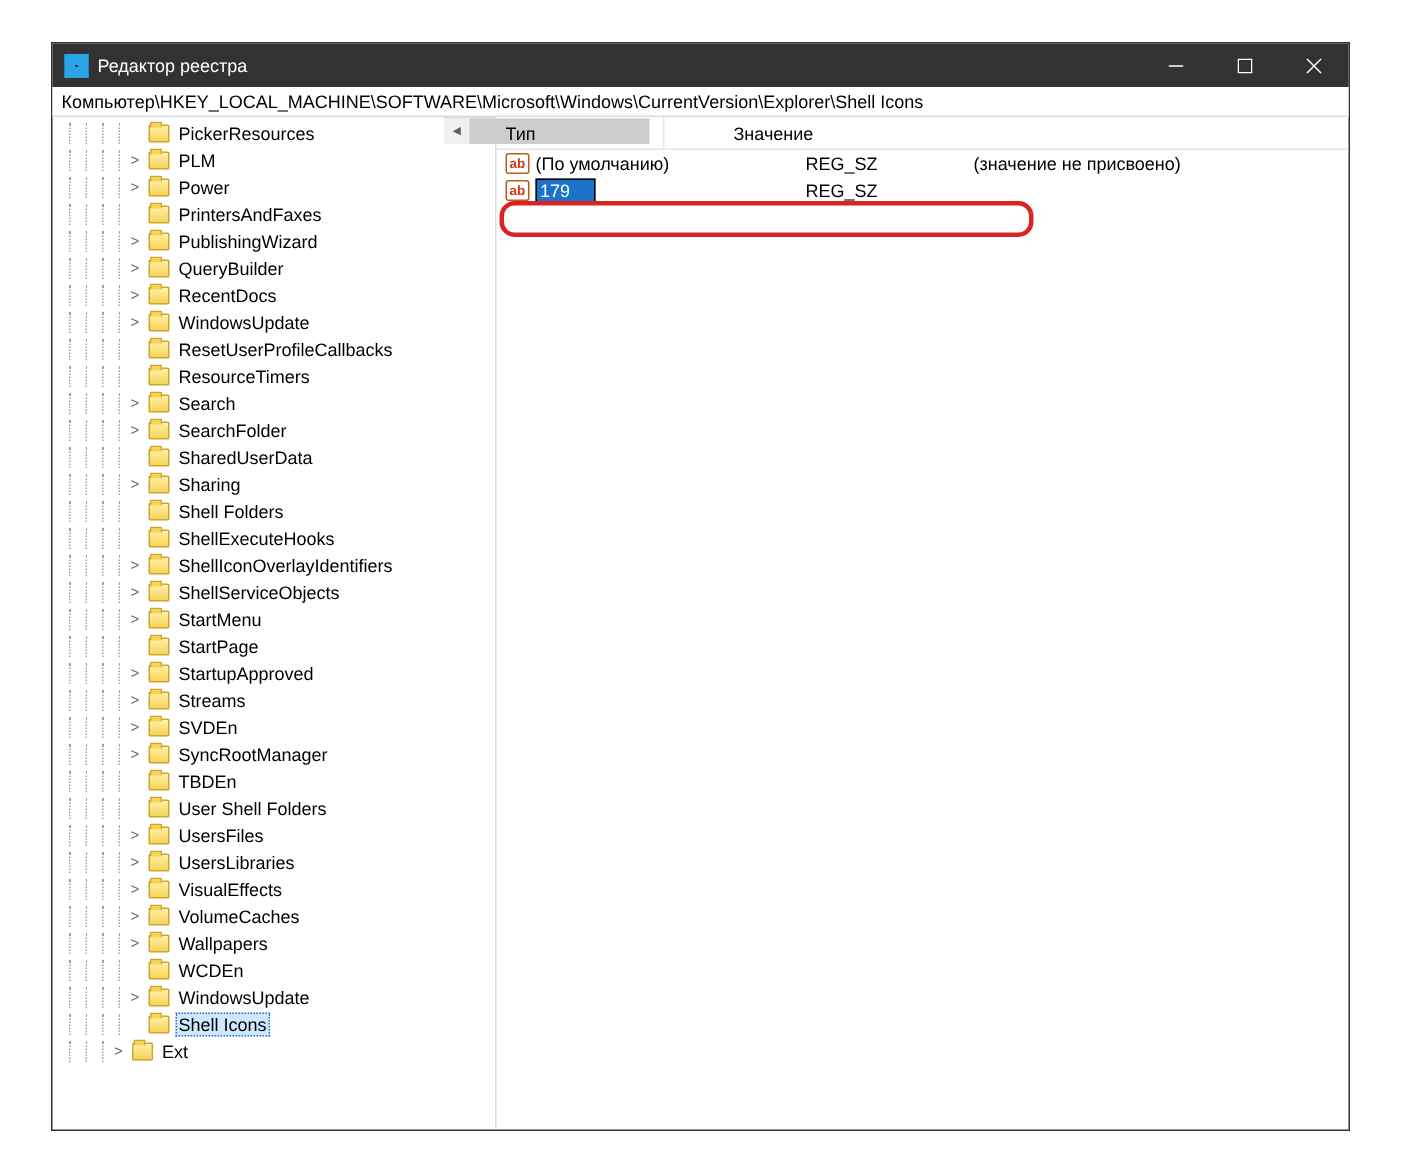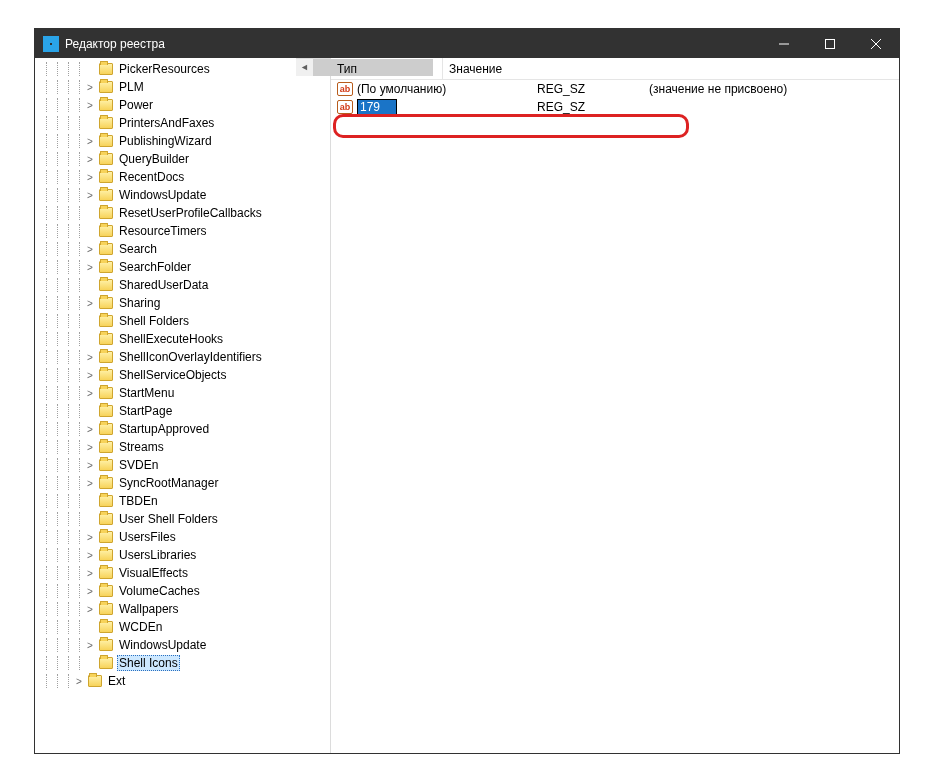--- a/index.html
+++ b/index.html
@@ -32,21 +32,21 @@
   .hscroll { height: 17px; border-top: 1px solid #dcdcdc; background: #f0f0f0; display: flex; align-items: center; }
   .hscroll .arrow { width: 17px; height: 17px; display: flex; align-items: center; justify-content: center; background: #f0f0f0; }
   .hscroll .track { flex: 1; height: 17px; background: #f0f0f0; position: relative; }
   .hscroll .thumb { position: absolute; left: 0; top: 0; height: 17px; width: 120px; background: #cdcdcd; }
 
   .list-pane { flex: 1; display: flex; flex-direction: column; position: relative; }
   .list-header { height: 22px; border-bottom: 1px solid #e5e5e5; display: flex; align-items: stretch; }
   .col { display: flex; align-items: center; padding: 0 6px; border-right: 1px solid #e5e5e5; font-size: 12px; color: #000; }
   .col-name { width: 200px; }
   .col-type { width: 112px; }
-  .col-value { flex: 1; border-right: none; }
+  .col-value { flex: 1; border-right: none; margin-left: 40px; }
   .list-body { flex: 1; position: relative; }
   .list-row { display: flex; align-items: center; height: 18px; }
   .cell { display: flex; align-items: center; padding: 0 6px; font-size: 12px; }
   .cell-name { width: 200px; gap: 4px; }
   .cell-type { width: 112px; }
   .cell-value { flex: 1; }
   .str-icon { width: 16px; height: 14px; border: 1px solid #b85c1c; background: #fff; display: inline-flex; align-items: center; justify-content: center; font-size: 9px; color: #d23a16; font-weight: bold; border-radius: 2px; }
   .edit-input { background: #1a74c7; color: #fff; border: 1px solid #000; height: 16px; padding: 0 2px; font-size: 12px; }
   .callout { position: absolute; border: 3px solid #d22; border-radius: 10px; pointer-events: none; }
   .callout.main { left: 2px; top: 34px; width: 356px; height: 24px; }
@@ -72,20 +72,23 @@
     </div>
     <div class="win-btn">
       <svg width="10" height="10" viewBox="0 0 10 10">
           <line x1="0" y1="0" x2="10" y2="10" stroke-width="1"></line>
           <line x1="10" y1="0" x2="0" y2="10" stroke-width="1"></line>
         </svg>
     </div>
   </div>
 
 
+  <div class="addressbar">
+    <span>Компьютер\HKEY_LOCAL_MACHINE\SOFTWARE\Microsoft\Windows\CurrentVersion\Explorer\Shell Icons</span>
+  </div>
 
   <div class="content">
 
     <div class="tree-pane">
       <div class="tree" id="tree">
           <div class="tree-row">
             <span style="display: inline-flex;">
               <span class="dots" style="margin-left: 7px;"></span>
               <span class="dots" style="margin-left: 7px;"></span>
               <span class="dots" style="margin-left: 7px;"></span>

